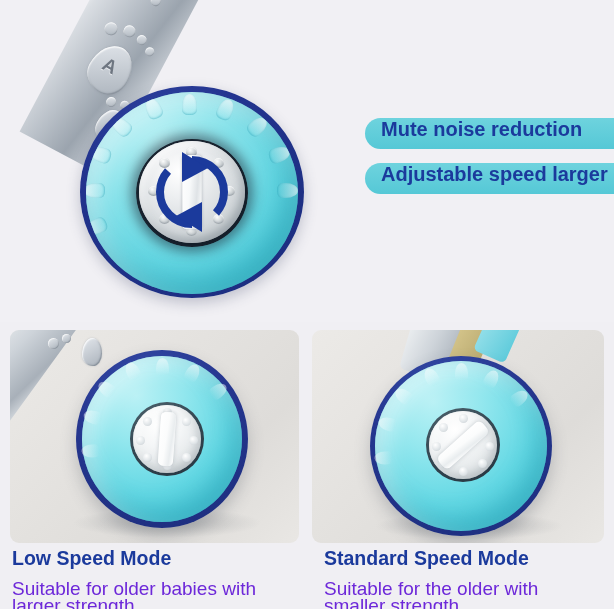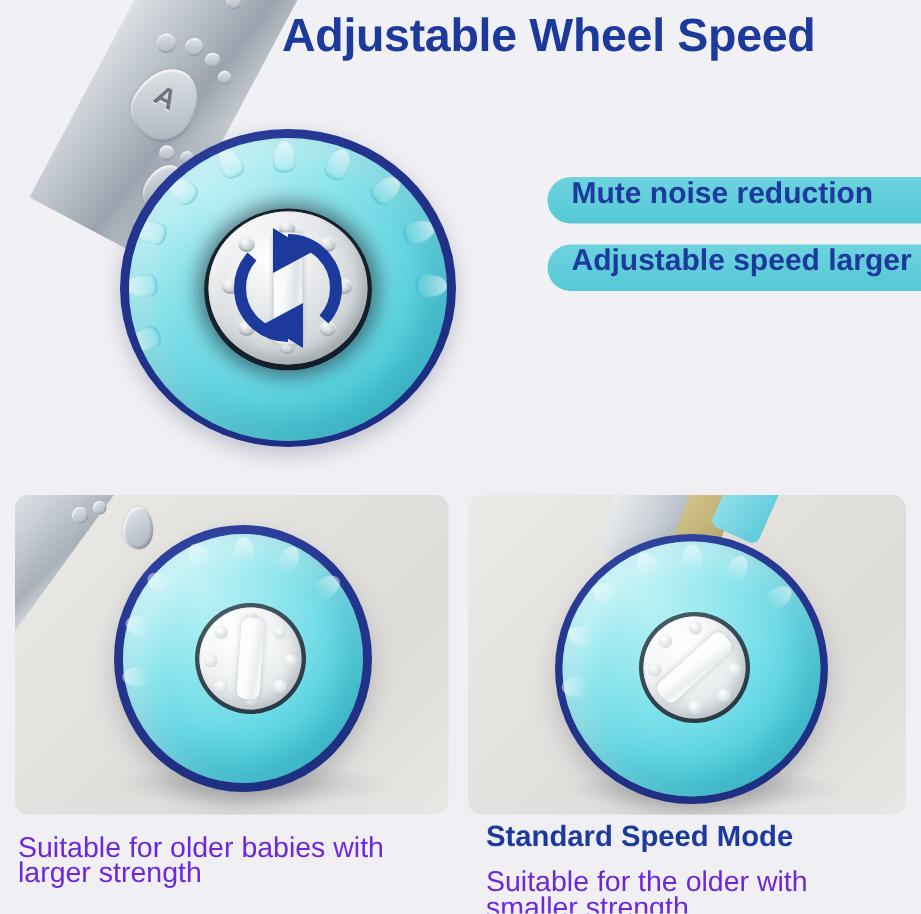--- a/index.html
+++ b/index.html
@@ -202,21 +202,20 @@
 
         <svg class="rotate-arrow" width="92" height="92" viewBox="0 0 92 92">
           <path d="M46 14 A32 32 0 0 1 78 46 A32 32 0 0 1 70 67" fill="none" stroke="#1b3a9c" stroke-width="8" stroke-linecap="butt"></path>
           <path d="M46 78 A32 32 0 0 1 14 46 A32 32 0 0 1 22 25" fill="none" stroke="#1b3a9c" stroke-width="8" stroke-linecap="butt"></path>
           <polygon points="36,6 62,22 36,36" fill="#1b3a9c"></polygon>
           <polygon points="56,86 30,70 56,56" fill="#1b3a9c"></polygon>
         </svg>
       </div>
     </div>
 
-    <div class="hero-title">Adjustable Wheel Speed</div>
 
     <div class="pills">
       <div class="pill">
         <span>Mute noise reduction</span>
       </div>
       <div class="pill">
         <span>Adjustable speed larger</span>
       </div>
     </div>
   </div>
@@ -282,20 +281,21 @@
         <div class="p-dim" style="left:30px; top:56px;"></div>
         <div class="p-dim" style="left:10px; top:48px;"></div>
         <div class="p-dim" style="left:3px;  top:31px;"></div>
         <div class="p-dim" style="left:10px; top:12px;"></div>
         <div class="p-slot" style="width:16px; height:58px; transform:translate(-50%,-50%) rotate(48deg);"></div>
       </div>
     </div>
   </div>
 
   <div class="caption left">
+    <div class="cap-title">Low Speed Mode</div>
     <div class="cap-sub">Suitable for older babies with larger strength</div>
   </div>
 
   <div class="caption right">
     <div class="cap-title">Standard Speed Mode</div>
     <div class="cap-sub">Suitable for the older with smaller strength</div>
   </div>
 
 </div>
 

